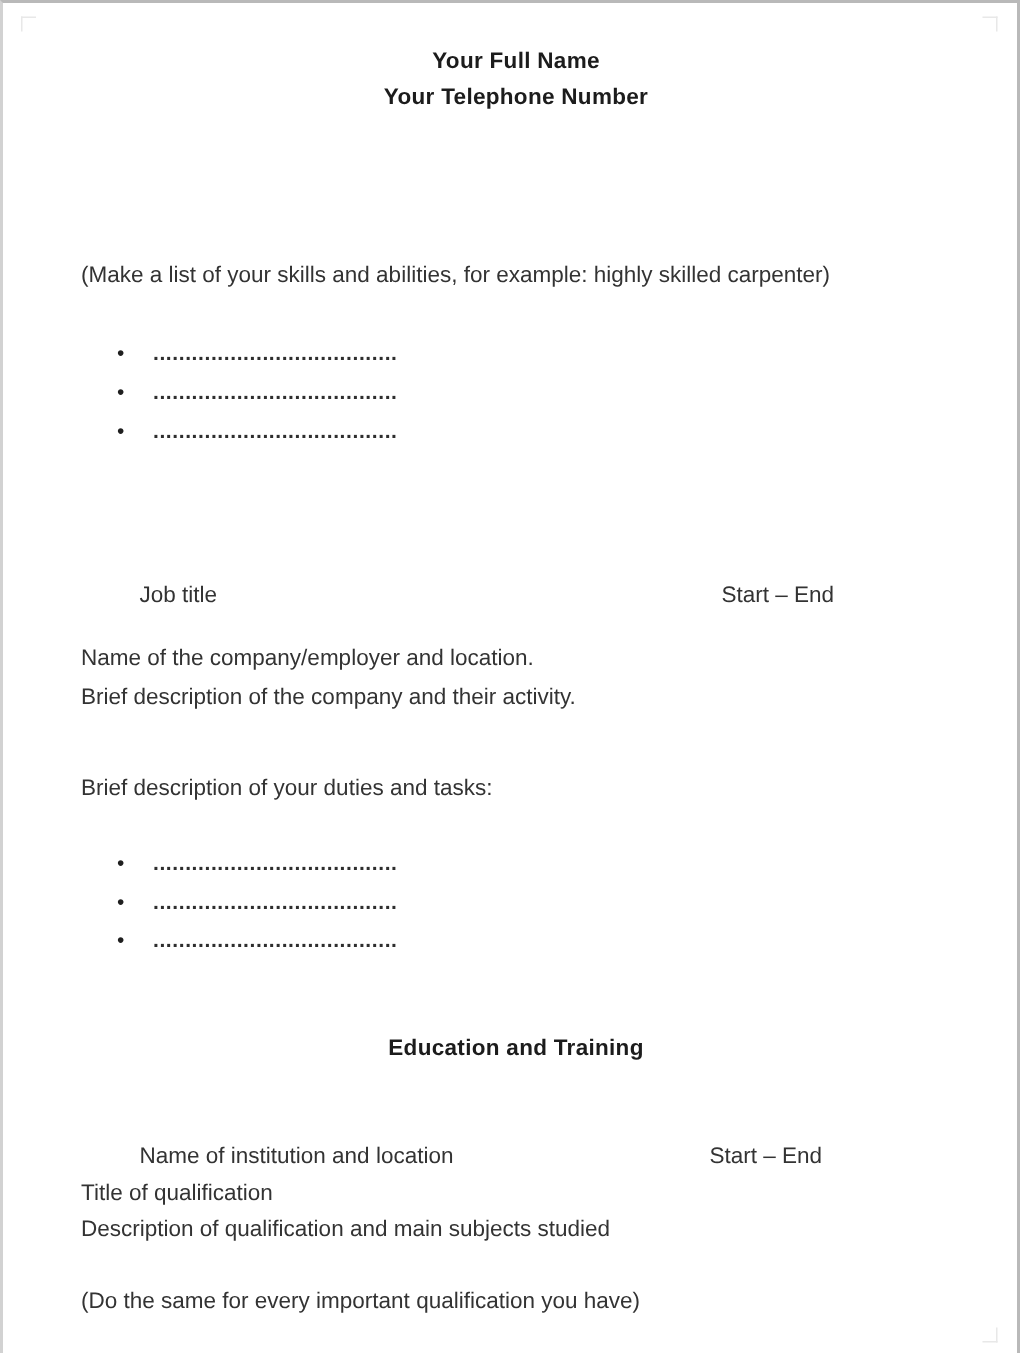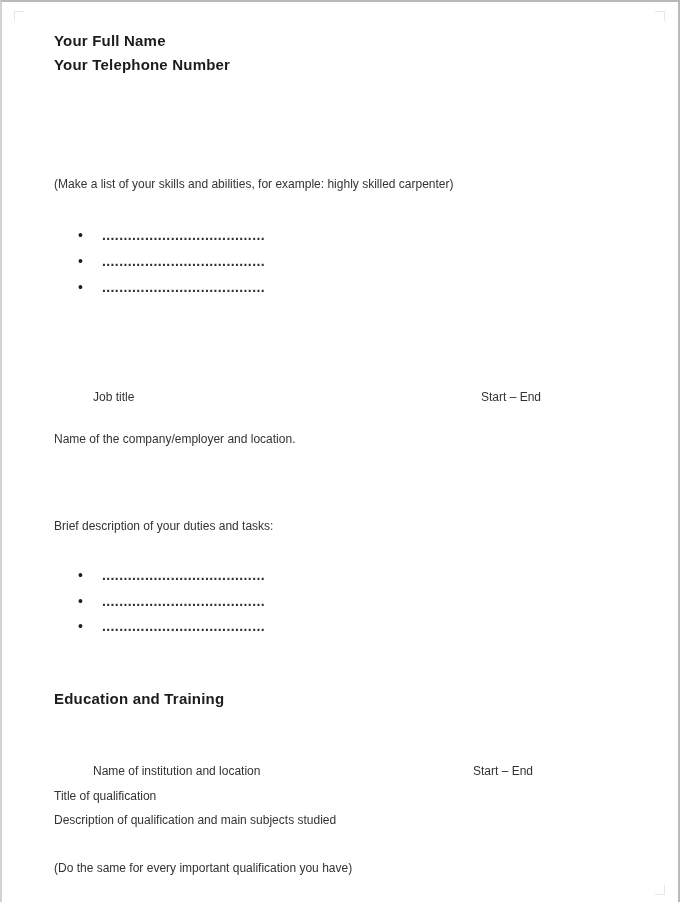--- a/index.html
+++ b/index.html
@@ -12,27 +12,28 @@
     border-top: 2px solid #b9b9b9;
     border-left: 2px solid #d2d2d2;
     border-right: 2px solid #b9b9b9;
     overflow: hidden;
     font-family: "Liberation Sans", "DejaVu Sans", sans-serif;
     color: #333333;
   }
   .t {
     position: absolute;
     left: 52px;
-    font-size: 12px;
+    font-size: 15px;
     line-height: 16px;
     white-space: nowrap;
   }
   .c {
-    left: 52px;
+    left: 36px;
     width: 612px;
+    text-align: center;
   }
   .b {
     font-weight: bold;
     font-size: 15px;
     color: #1c1c1c;
     letter-spacing: 0.2px;
   }
   .row { width: 612px; margin-left: 39px; }
   .date-emp { position: absolute; left: 388px; top: 0; white-space: nowrap; }
   .date-edu { position: absolute; left: 380px; top: 0; white-space: nowrap; }
@@ -93,20 +94,21 @@
     <span class="dots">......................................</span>
   </div>
 
 
   <div class="t row" style="top:387px">
     <span>Job title</span>
     <span class="date-emp">Start – End</span>
   </div>
 
   <div class="t" style="top:429px">Name of the company/employer and location.</div>
+  <div class="t" style="top:455px">Brief description of the company and their activity.</div>
   <div class="t" style="top:516px">Brief description of your duties and tasks:</div>
 
   <div class="bullet-row" style="top:565px">
     <span class="marker">•</span>
     <span class="dots">......................................</span>
   </div>
   <div class="bullet-row" style="top:591px">
     <span class="marker">•</span>
     <span class="dots">......................................</span>
   </div>

